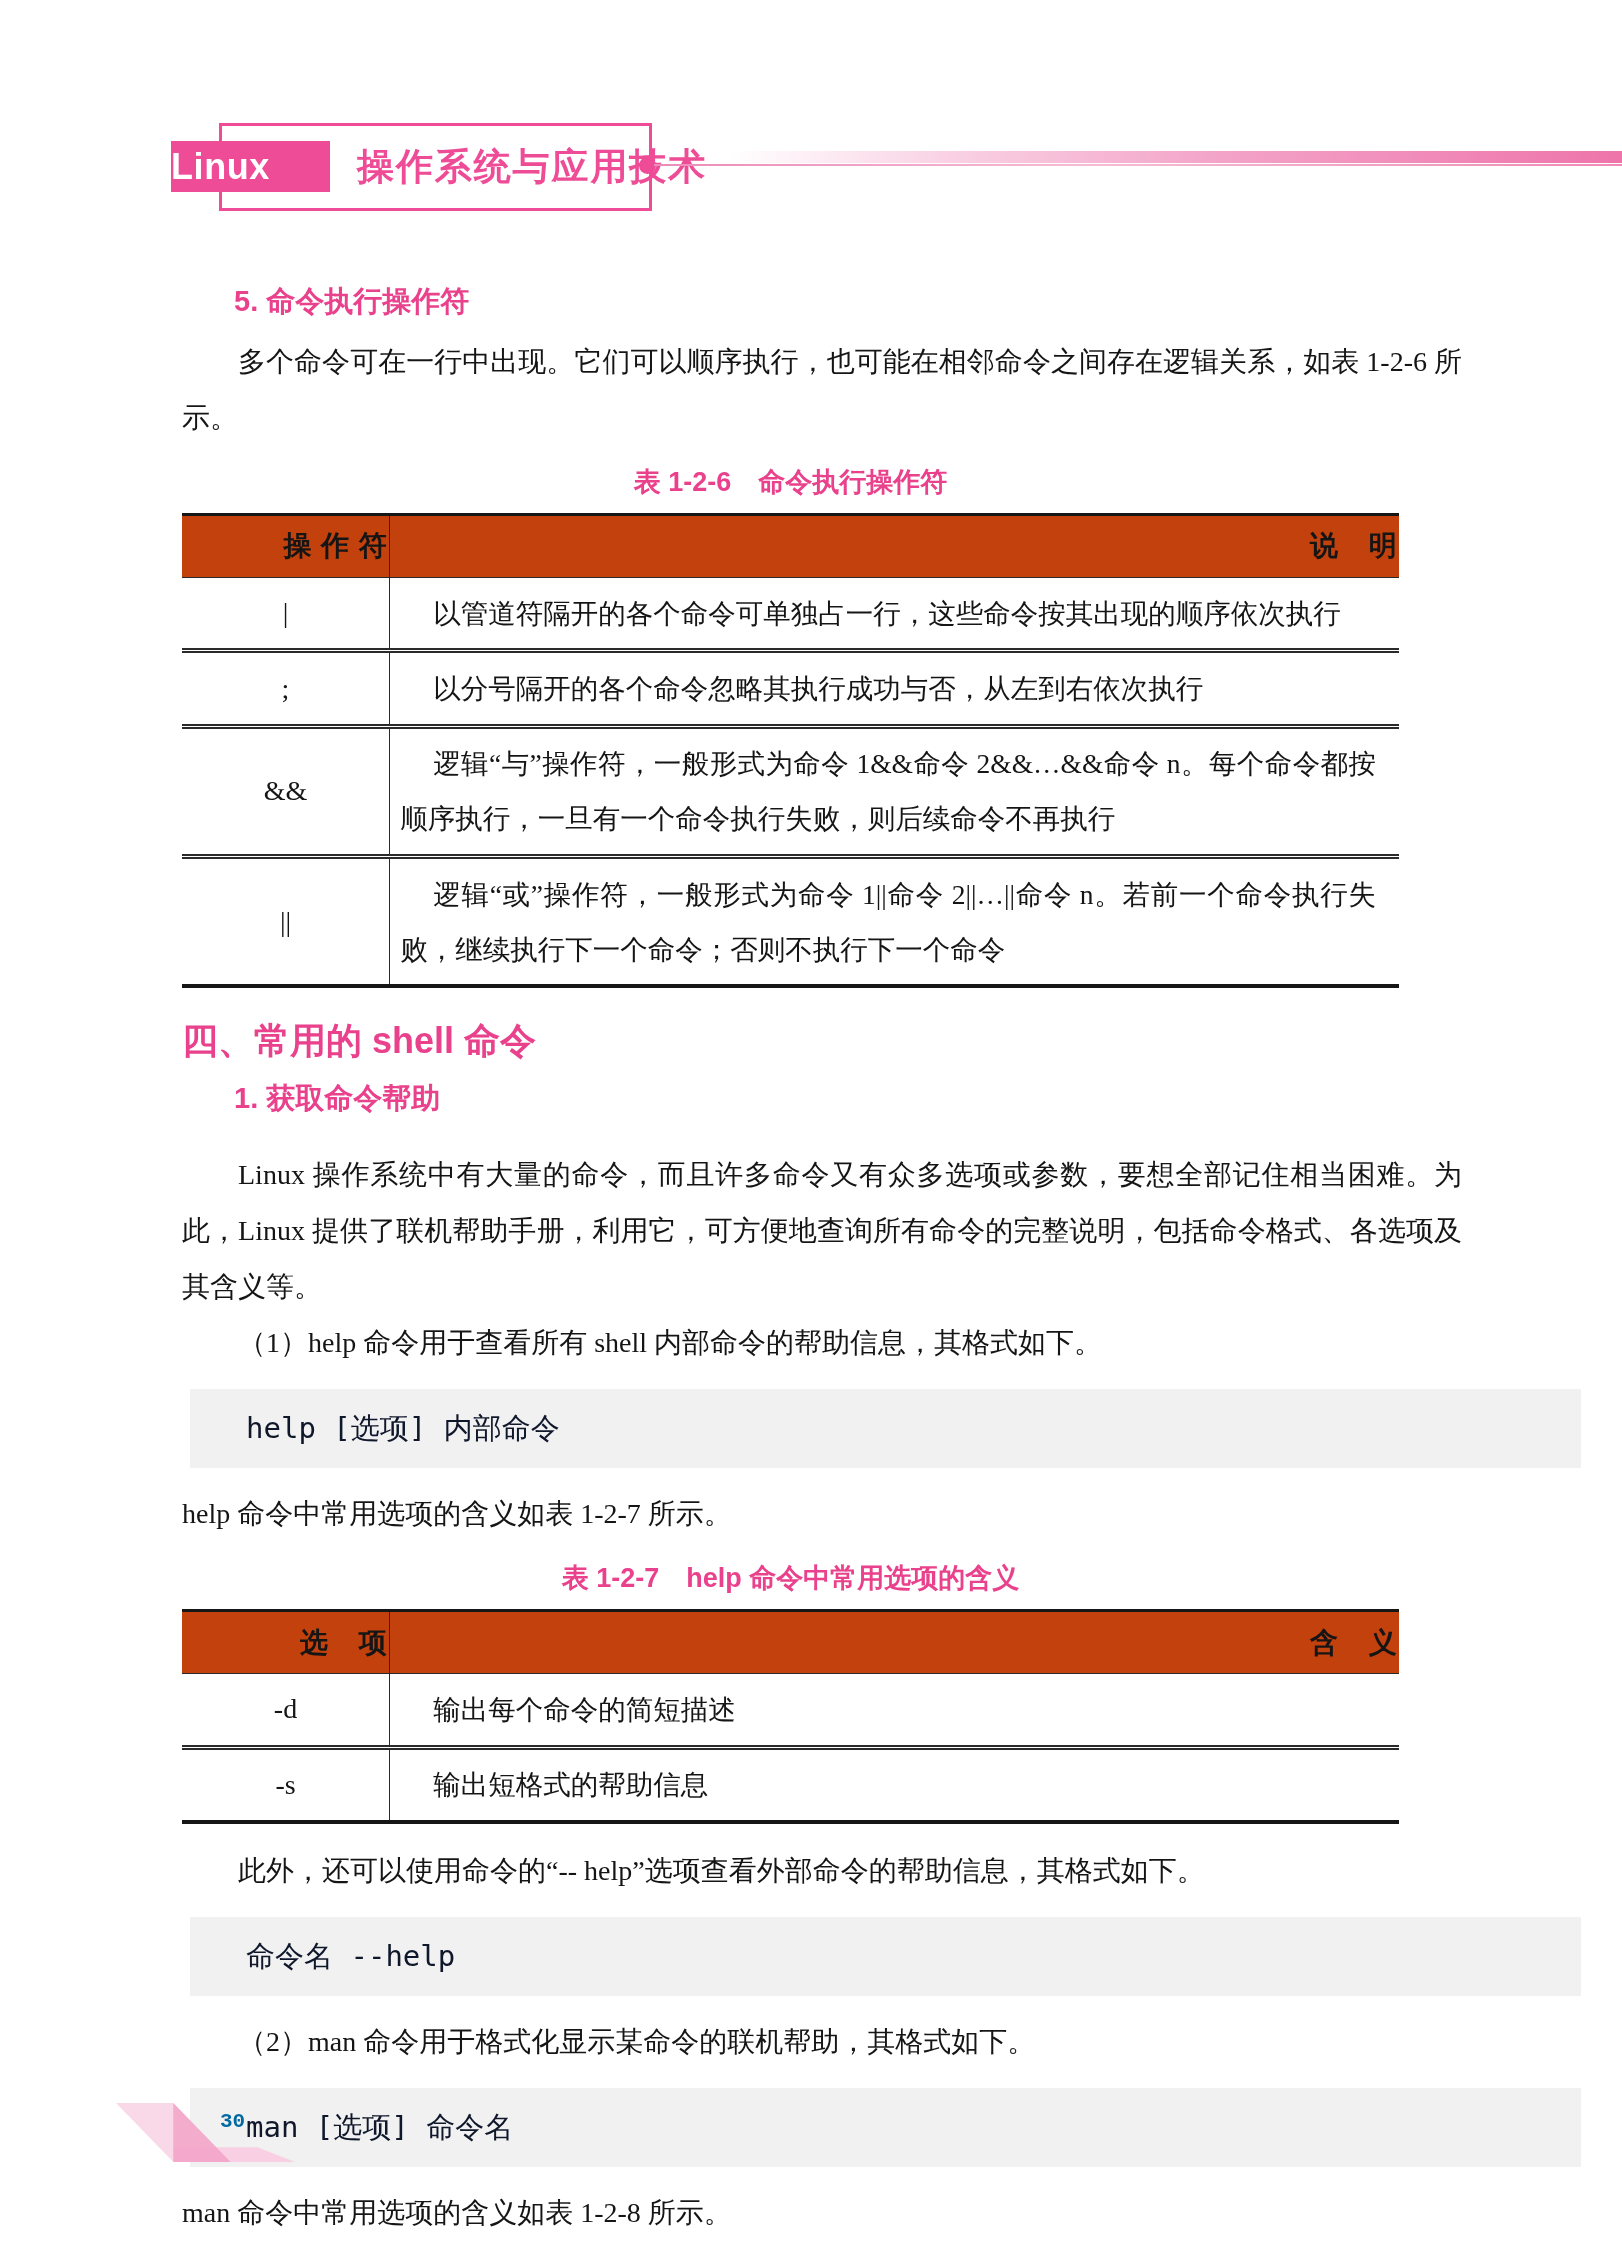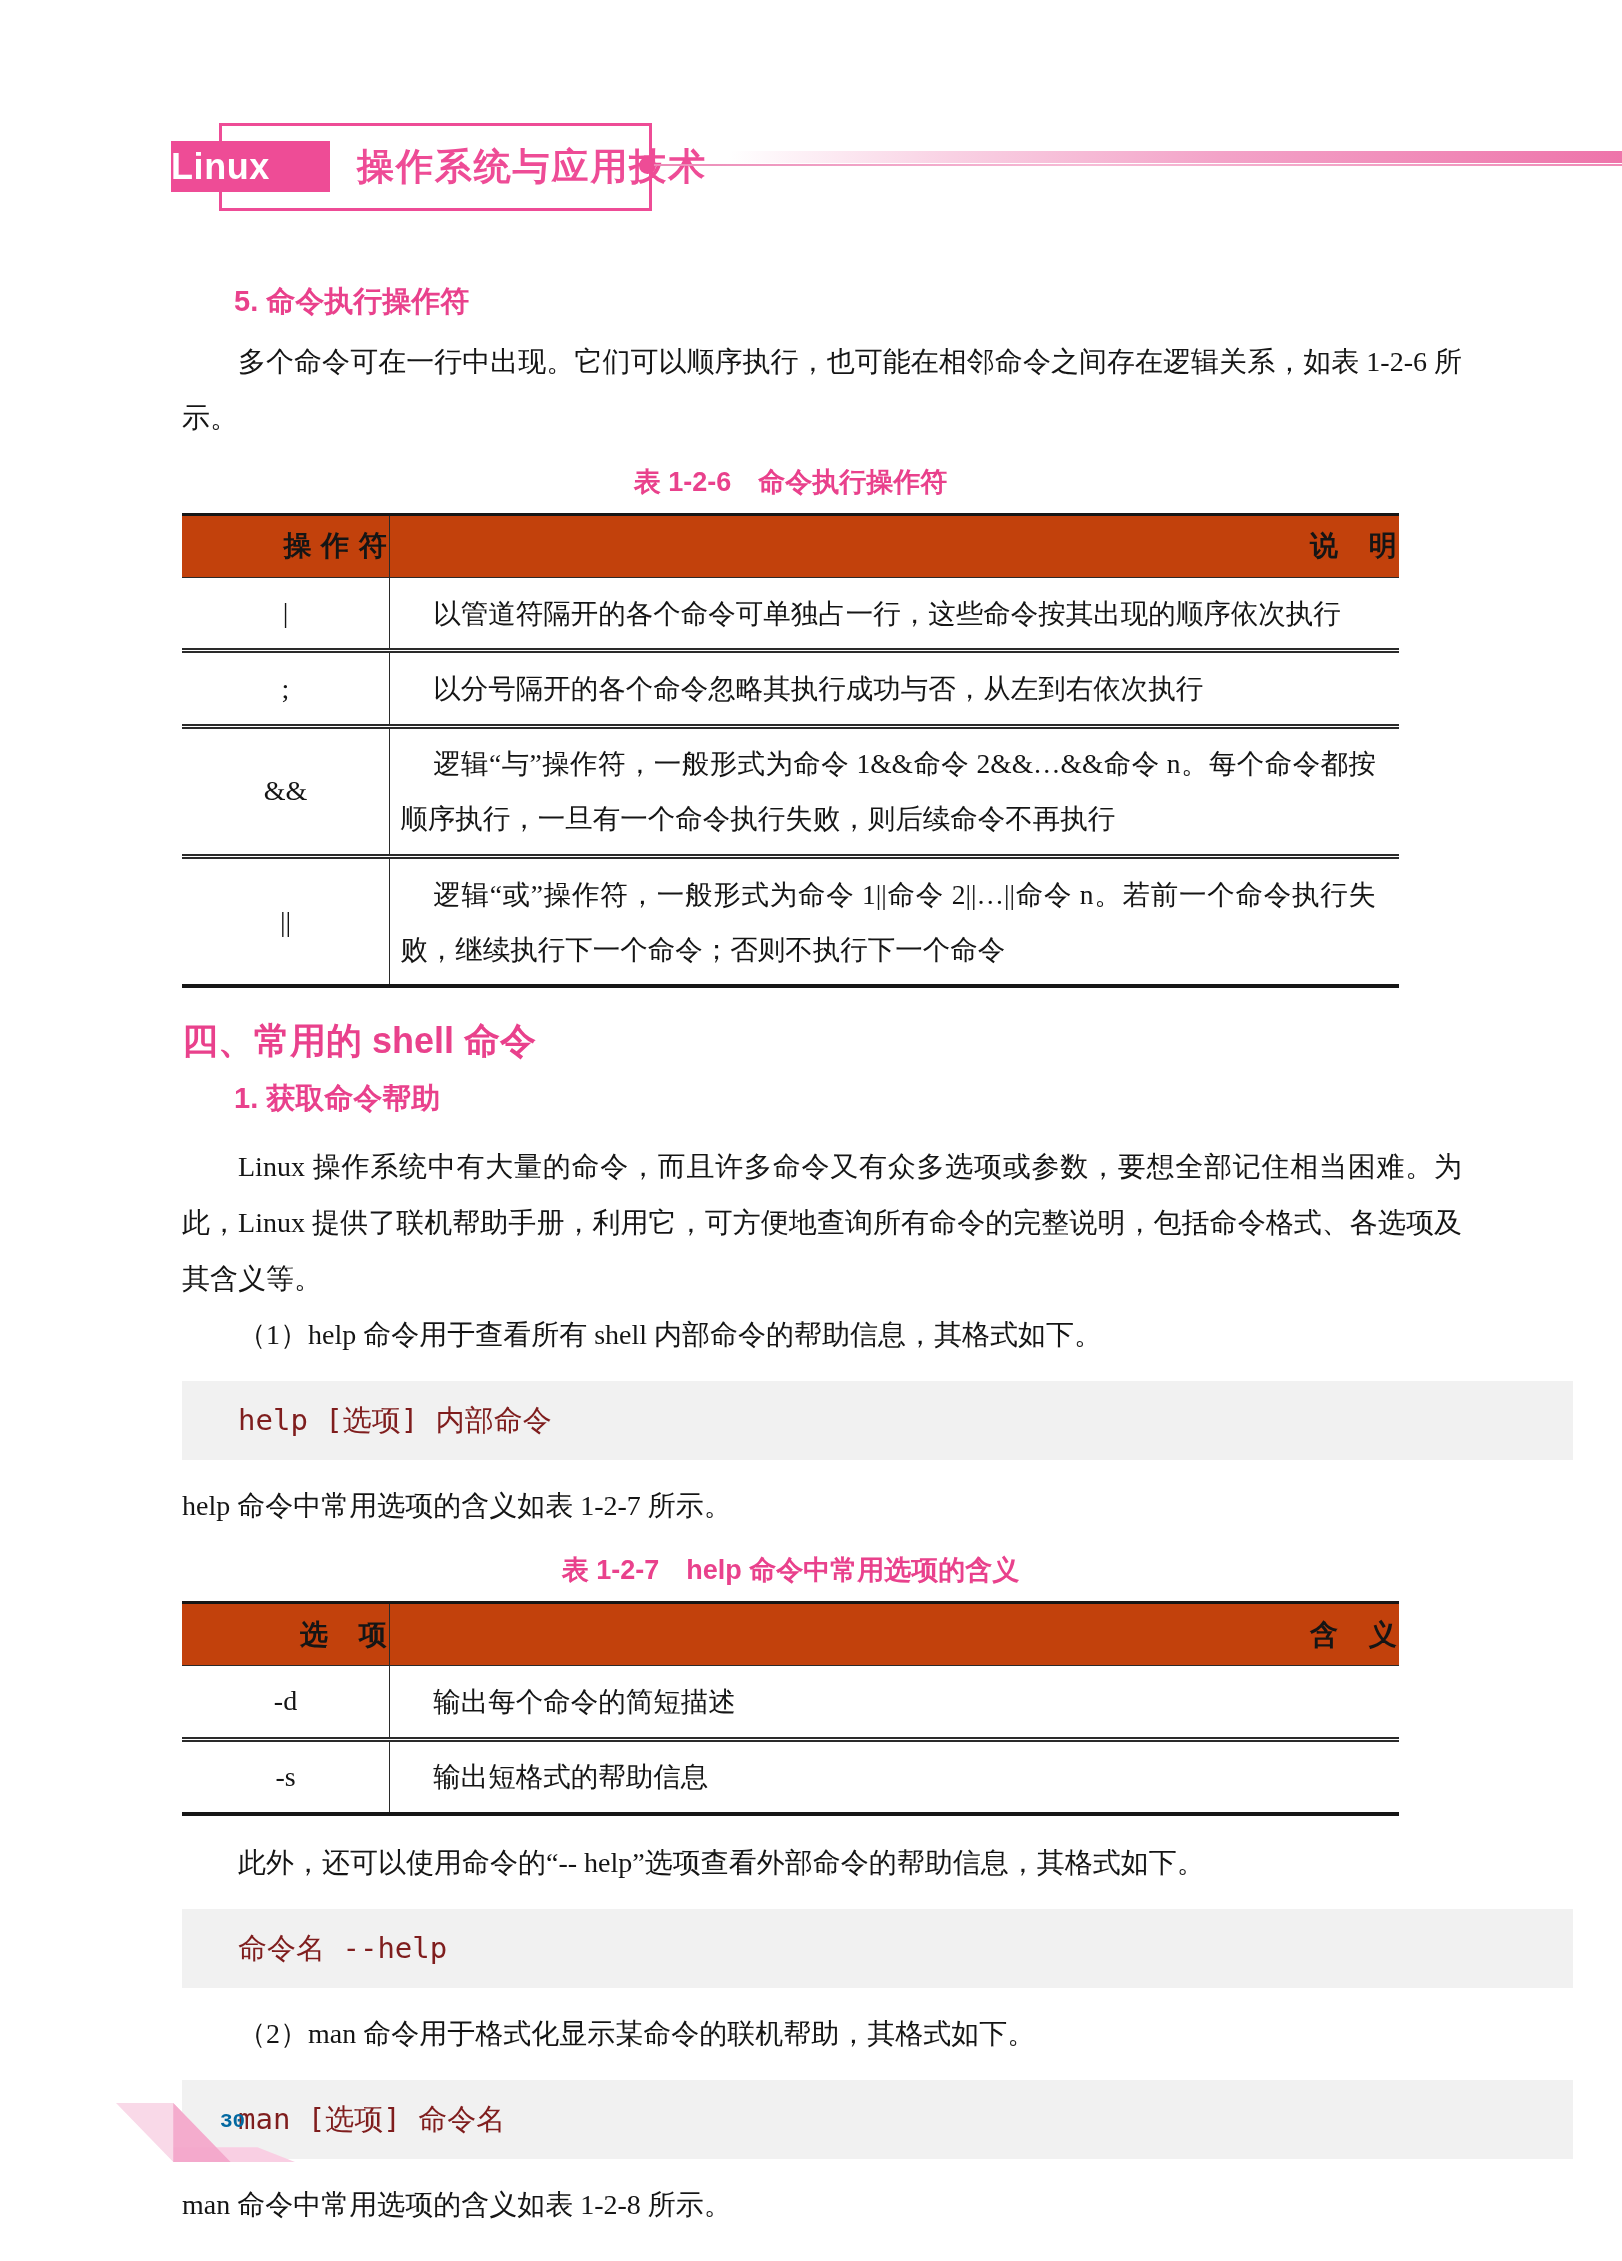--- a/index.html
+++ b/index.html
@@ -35,21 +35,21 @@
   
   .content{position:absolute;left:182px;top:284px;width:1280px;}
   .h-sub{
     margin:0 0 15.4px 52px;font-family:"Liberation Sans","DejaVu Sans",sans-serif;
     font-weight:bold;font-size:29px;line-height:1.2;color:#e9418c;
   }
   .h-main{
     margin:31px 0 6.4px 0;font-family:"Liberation Sans","DejaVu Sans",sans-serif;
     font-weight:bold;font-size:36px;line-height:1.2;color:#e9418c;
   }
-  .h-sub2{margin:18px 0 24px 52px;}
+  .h-sub2{margin:18px 0 32px 52px;}
   .para{margin:0;font-size:28px;line-height:56px;text-align:justify;}
   .indent{text-indent:56px;}
   .tbl-caption{
     width:1217px;margin:18px 0 12.8px 0;text-align:center;
     font-family:"Liberation Sans","DejaVu Sans",sans-serif;font-weight:bold;
     font-size:27px;color:#e9418c;
   }
   
   table.book-table{
     width:1217px;border-collapse:collapse;table-layout:fixed;
@@ -63,23 +63,23 @@
   table.book-table .opcol{width:205px;border-right:1.3px solid #2a2a2a;}
   table.book-table td{vertical-align:middle;}
   table.book-table td.op{text-align:center;font-size:28px;}
   table.book-table td.desc{
     padding:7.7px 23px 7.7px 10.2px;text-indent:33px;line-height:55px;text-align:justify;
   }
   table.book-table tbody tr{height:61px;}
   table.book-table tbody tr + tr td{border-top:5.1px double #2a2a2a;}
   
   .codeblock{
-    box-sizing:border-box;width:1391px;margin:18px 0;padding:22px 0 22px 56px;
+    box-sizing:border-box;width:1391px;margin:18px 8px;padding:22px 0 22px 56px;
     background:#f1f1f1;font-family:"DejaVu Sans Mono","Liberation Mono",monospace;
-    font-size:29px;line-height:35px;color:#7f1d1d;white-space:pre;
+    font-size:29px;line-height:35px;color:#0f172a;white-space:pre;
   }
   .gap{height:19px;}
   
   .footer-art{position:absolute;left:116px;top:2103px;width:179px;height:59px;}
   .fa{position:absolute;left:0;top:0;width:100%;height:100%;}
   .fa-a{background:#f9d9e8;clip-path:polygon(0 0,32% 0,64% 100%,32% 100%);}
   .fa-c{background:#f9cfe3;clip-path:polygon(32% 75%,79% 75%,100% 100%,32% 100%);}
   .fa-b{background:rgba(242,156,196,0.75);clip-path:polygon(32% 0,64% 100%,32% 100%);}
   .page-num{
     position:absolute;left:220px;top:2110px;

